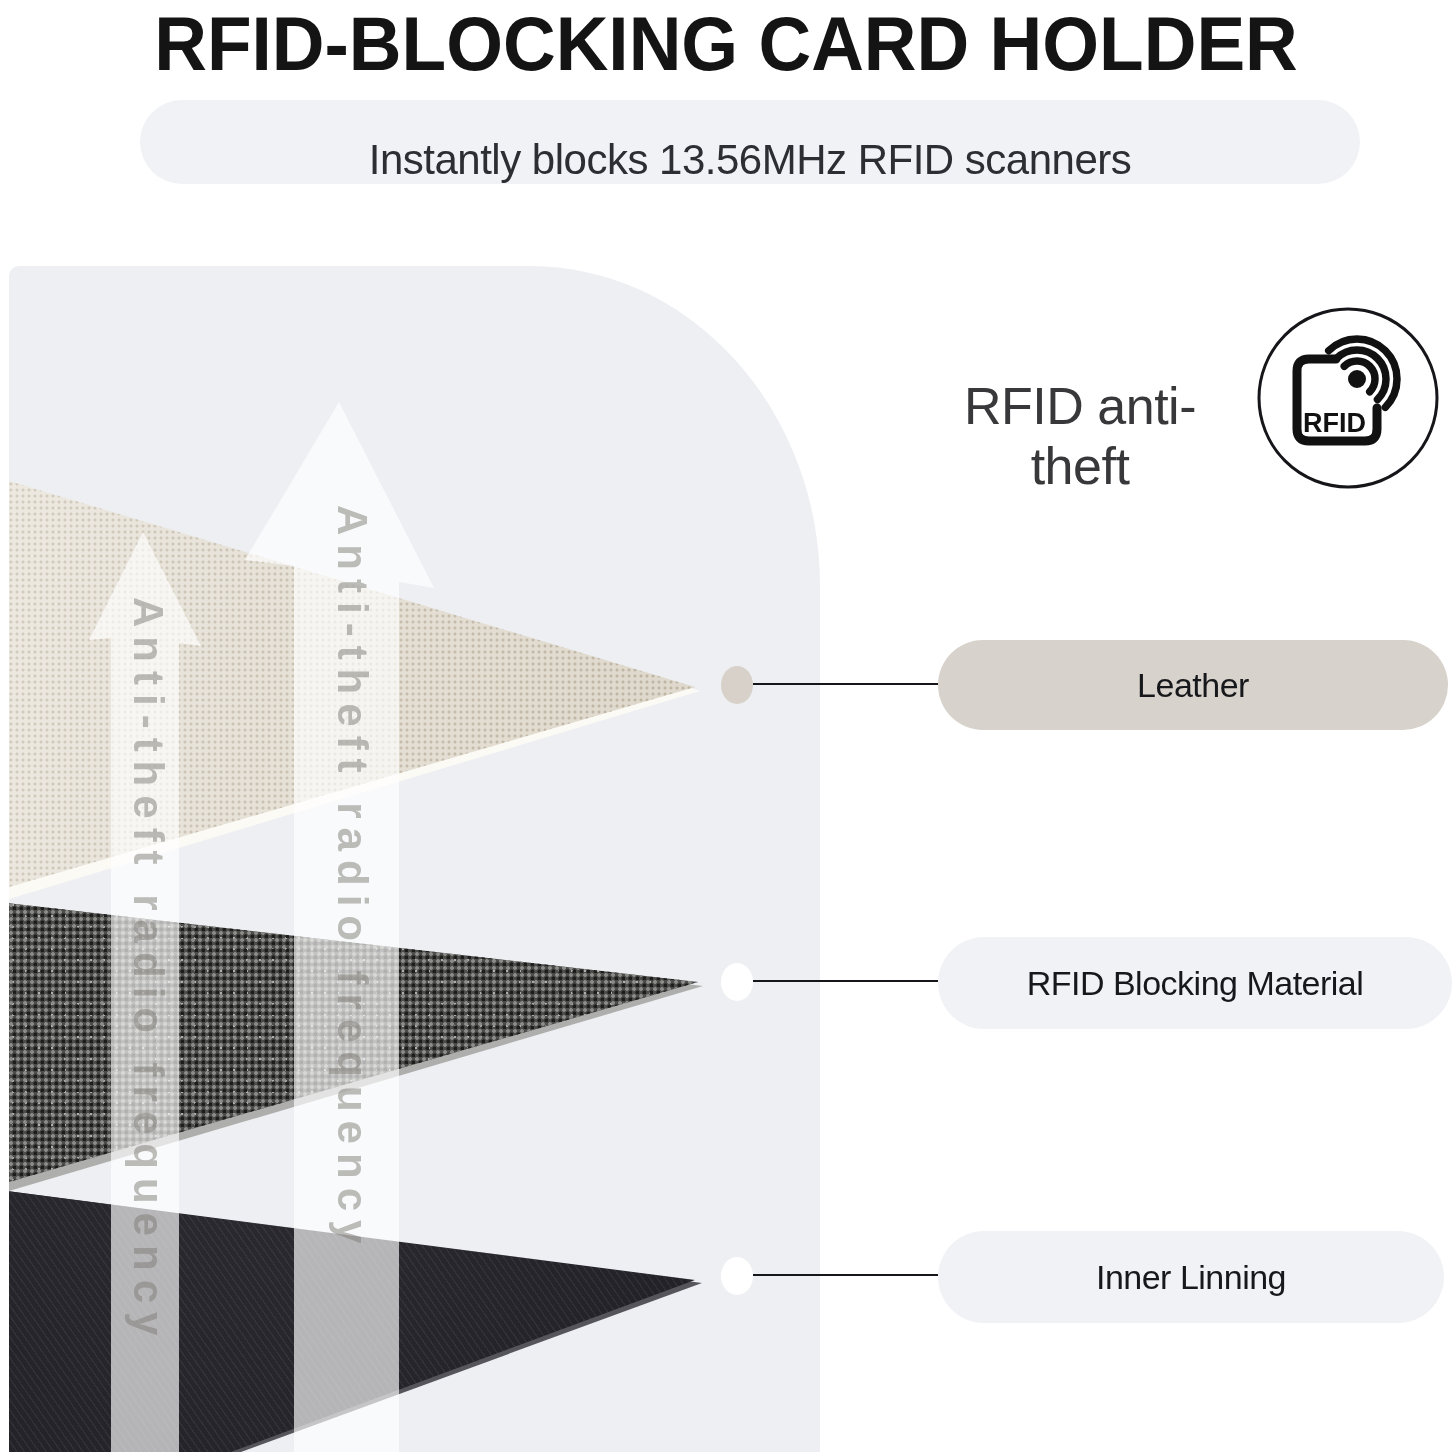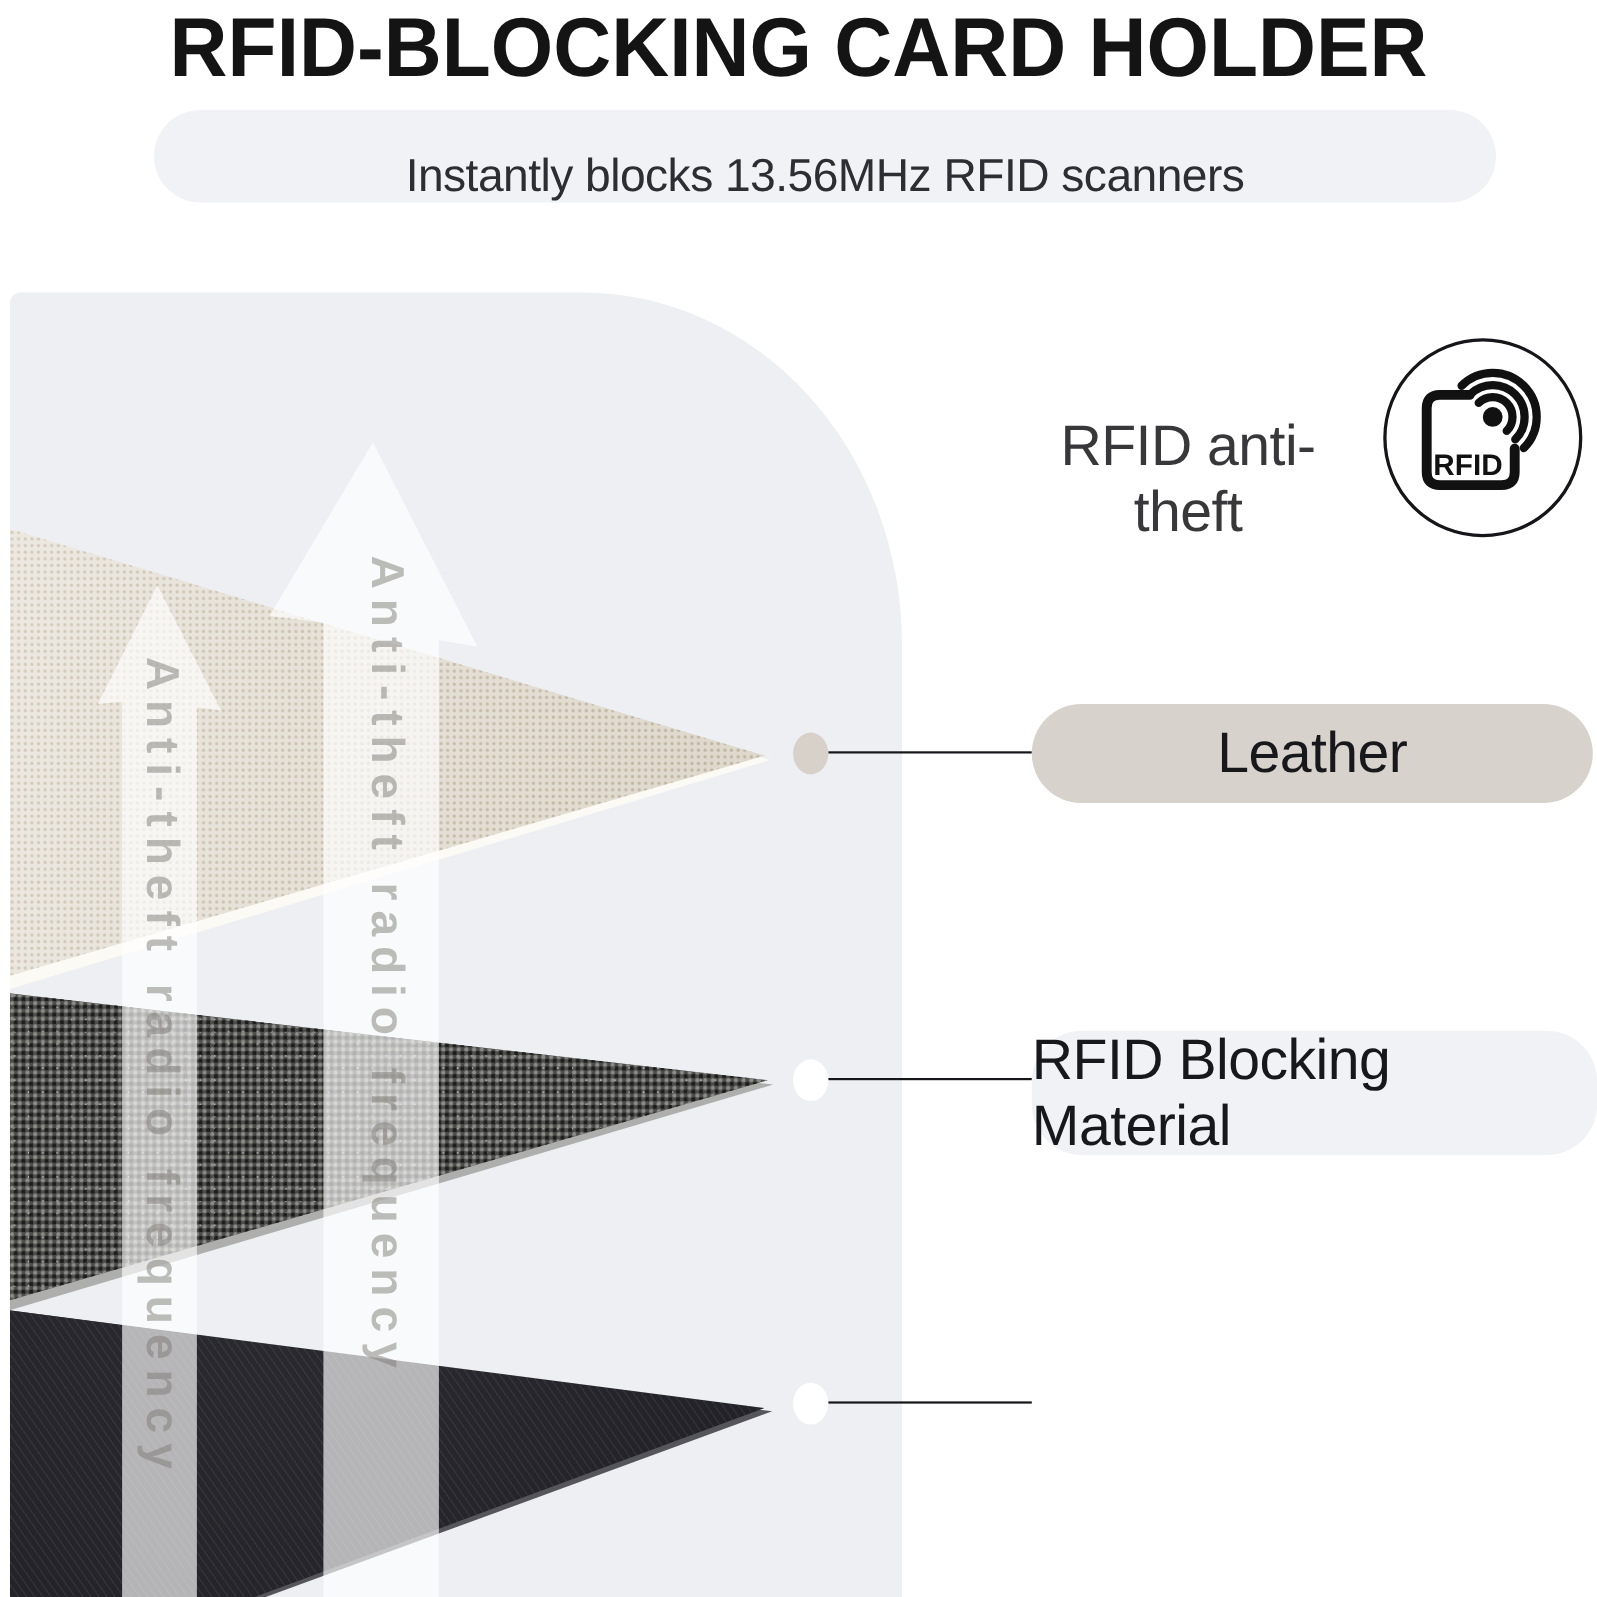--- a/index.html
+++ b/index.html
@@ -88,24 +88,24 @@
   }
   #rfid-icon{left:1252px;top:302px;width:192px;height:192px;}
 
   
   .leader{height:2px;background:#15151a;width:185px;left:753px;}
   .dot{width:32px;height:38px;border-radius:50%;}
 
   
   .pill{
     border-radius:46px;display:flex;align-items:center;justify-content:center;
-    font-size:52px;color:#17181c;letter-spacing:-0.5px;
+    font-size:34px;color:#17181c;letter-spacing:-0.5px;
   }
   #pill-leather{left:938px;top:640px;width:510px;height:90px;background:#d7d2cb;}
-  #pill-rfid{left:938px;top:937px;width:514px;height:113px;background:#f1f2f6;}
+  #pill-rfid{left:938px;top:937px;width:514px;height:92px;background:#f1f2f6;}
   #pill-inner{left:938px;top:1231px;width:506px;height:92px;background:#f1f2f6;}
 </style>
 </head>
 <body>
 
 <div id="stage">
 
   <div id="title" class="abs">RFID-BLOCKING CARD HOLDER</div>
   <div id="banner" class="abs">
     <span>Instantly blocks 13.56MHz RFID scanners</span>
@@ -149,14 +149,17 @@
   <div class="abs dot" style="left:721px;top:666px;background:#d7d1c9;"></div>
   <div class="abs dot" style="left:721px;top:963px;background:#ffffff;"></div>
   <div class="abs dot" style="left:721px;top:1257px;background:#ffffff;"></div>
 
   <div id="pill-leather" class="abs pill">
     <span>Leather</span>
   </div>
   <div id="pill-rfid" class="abs pill">
     <span>RFID Blocking Material</span>
   </div>
+  <div id="pill-inner" class="abs pill">
+    <span>Inner Linning</span>
+  </div>
 
 </div>
 
 </body></html>

